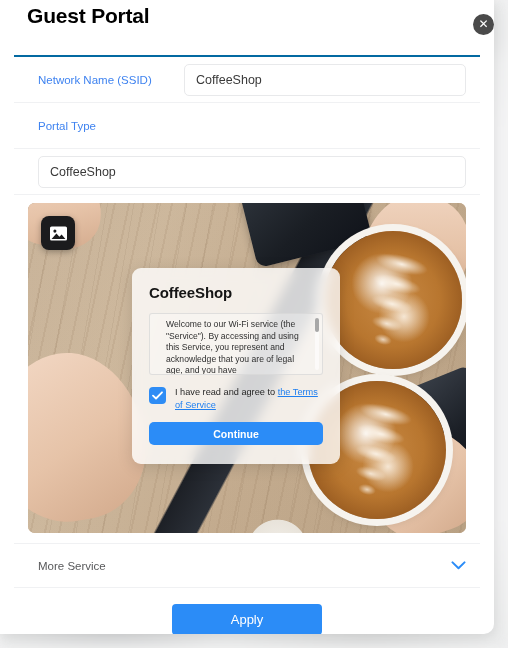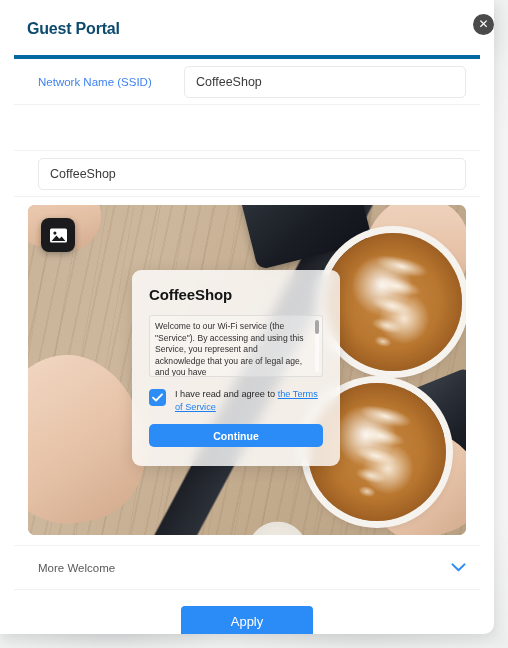--- a/index.html
+++ b/index.html
@@ -45,24 +45,24 @@
 
   .modal-header {
     height: 55px;
     position: relative;
     background: transparent;
   }
 
   .modal-title {
     position: absolute;
     left: 27px;
-    top: 20px;
-    font-size: 16px;
+    top: 4px;
+    font-size: 21px;
     font-weight: bold;
-    color: #0c4a6e;
+    color: #000000;
     letter-spacing: -0.2px;
   }
 
   .close-btn {
     position: absolute;
     right: -13px;
     top: 12px;
     width: 21px;
     height: 21px;
     border-radius: 50%;
@@ -73,21 +73,21 @@
     text-align: center;
     cursor: pointer;
     user-select: none;
     font-family: "DejaVu Sans", sans-serif;
   }
 
   
   .form-body {
     margin: 0 14px 0 14px;
     width: 466px;
-    border-top: 4px solid #0369a1;
+    border-top: 2px solid #0369a1;
     background: #fff;
   }
 
   .form-row {
     display: flex;
     align-items: center;
     height: 46px;
     border-bottom: 1px solid #f0f1f3;
     padding: 0 14px 0 24px;
   }
@@ -271,21 +271,21 @@
     margin-bottom: 12px;
     letter-spacing: -0.1px;
   }
 
   .terms-box {
     position: relative;
     height: 62px;
     border: 1px solid rgba(215,215,215,0.75);
     border-radius: 3px;
     background: rgba(255,255,255,0.30);
-    padding: 5px 12px 0 5px;
+    padding: 5px 12px 0 16px;
     overflow: hidden;
   }
 
   .terms-text {
     font-size: 8.6px;
     line-height: 11.6px;
     color: #2f2f2f;
   }
 
   .terms-scroll {
@@ -372,21 +372,21 @@
 
   
   .footer {
     height: 62px;
     display: flex;
     align-items: center;
     justify-content: center;
   }
 
   .apply-btn {
-    width: 132px;
+    width: 150px;
     height: 31px;
     border: none;
     border-radius: 4px;
     background: #2b8cf7;
     color: #fff;
     font-size: 13px;
     font-family: "Liberation Sans", sans-serif;
     cursor: pointer;
   }
 </style>
@@ -404,20 +404,21 @@
   <div class="form-body">
 
     <div class="form-row">
       <div class="form-label">Network Name (SSID)</div>
       <div class="field-wrap">
         <input class="field" type="text" value="CoffeeShop" style="">
       </div>
     </div>
 
     <div class="form-row">
+      <div class="form-label">Portal Type</div>
     </div>
 
     <div class="form-row">
       <div class="field-wrap">
         <input class="field" type="text" value="CoffeeShop" style="">
       </div>
     </div>
   </div>
 
   <div class="preview-row">
@@ -464,21 +465,21 @@
           </div>
           <div class="agree-text"><span>I have read and agree to </span><span class="tos-link">the Terms of Service</span></div>
         </div>
 
         <button class="continue-btn">Continue</button>
       </div>
     </div>
   </div>
 
   <div class="more-row">
-    <span class="more-label">More Welcome</span>
+    <span class="more-label">More Service</span>
     <span style="display:flex">
       <svg width="15" height="9" viewBox="0 0 15 9">
         <path d="M1.5 1.4 L7.5 7.2 L13.5 1.4" fill="none" stroke="#2b8cf7" stroke-width="2" stroke-linecap="round" stroke-linejoin="round"></path>
       </svg>
     </span>
   </div>
 
   <div class="footer">
     <button class="apply-btn">Apply</button>
   </div>

